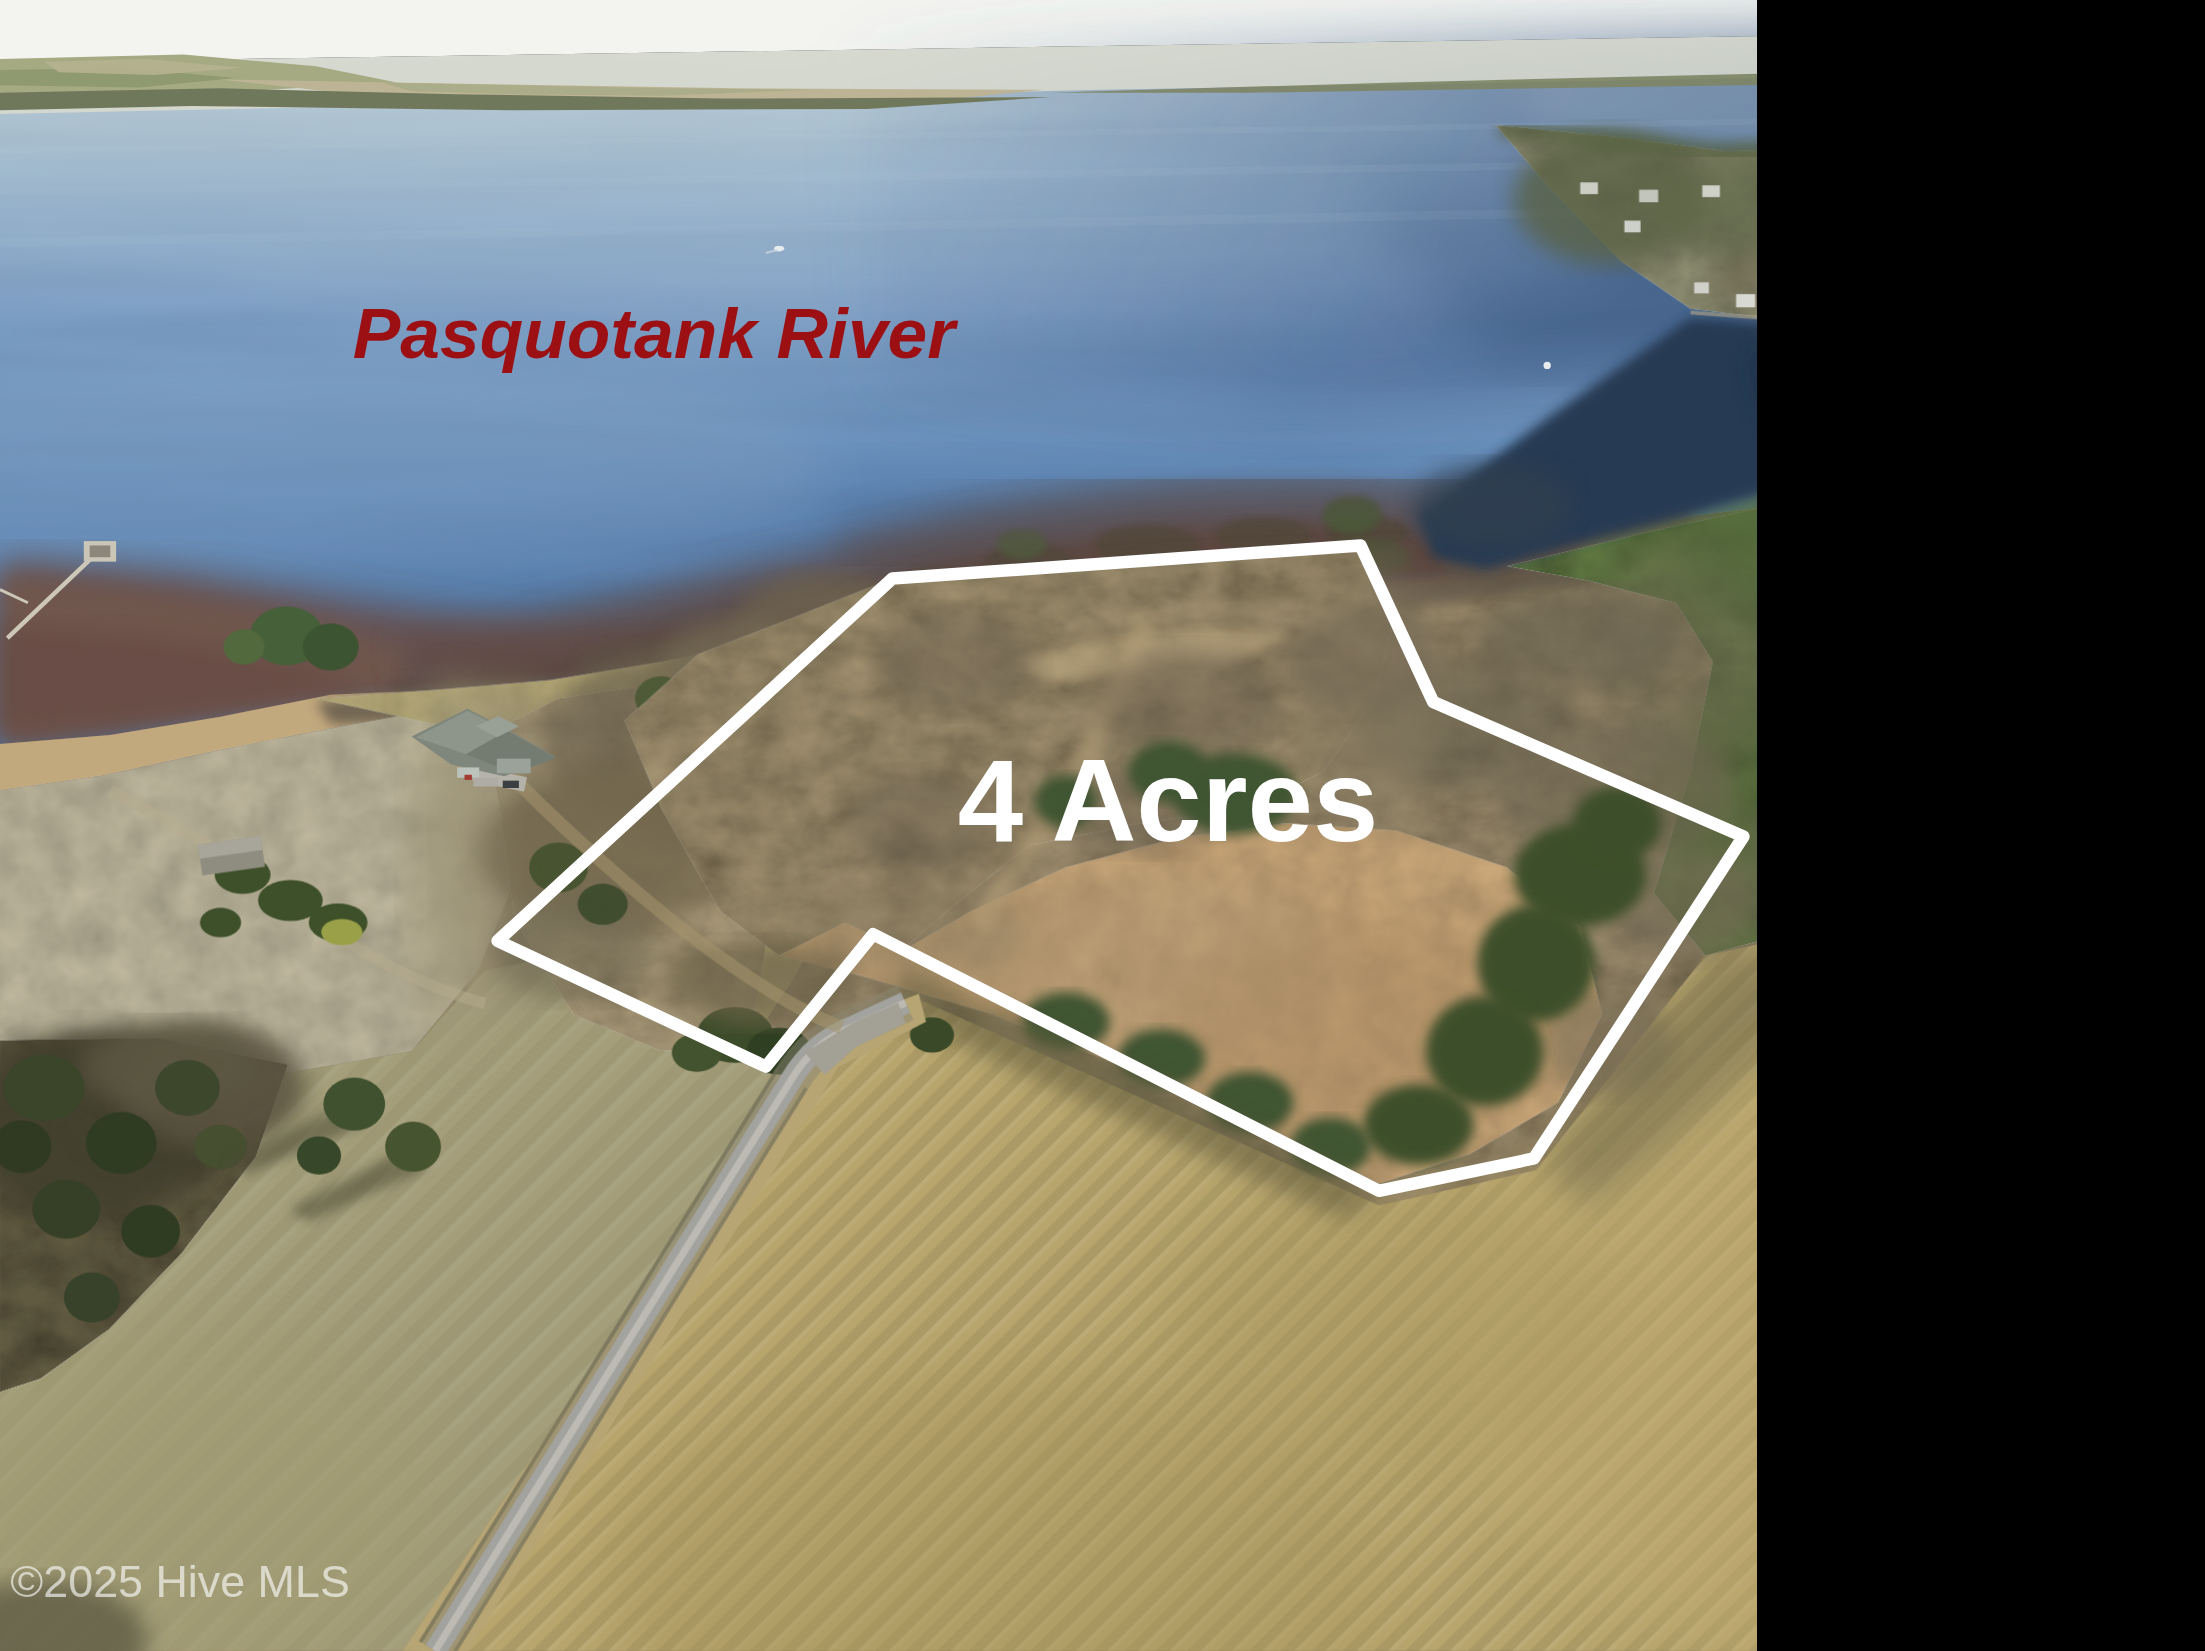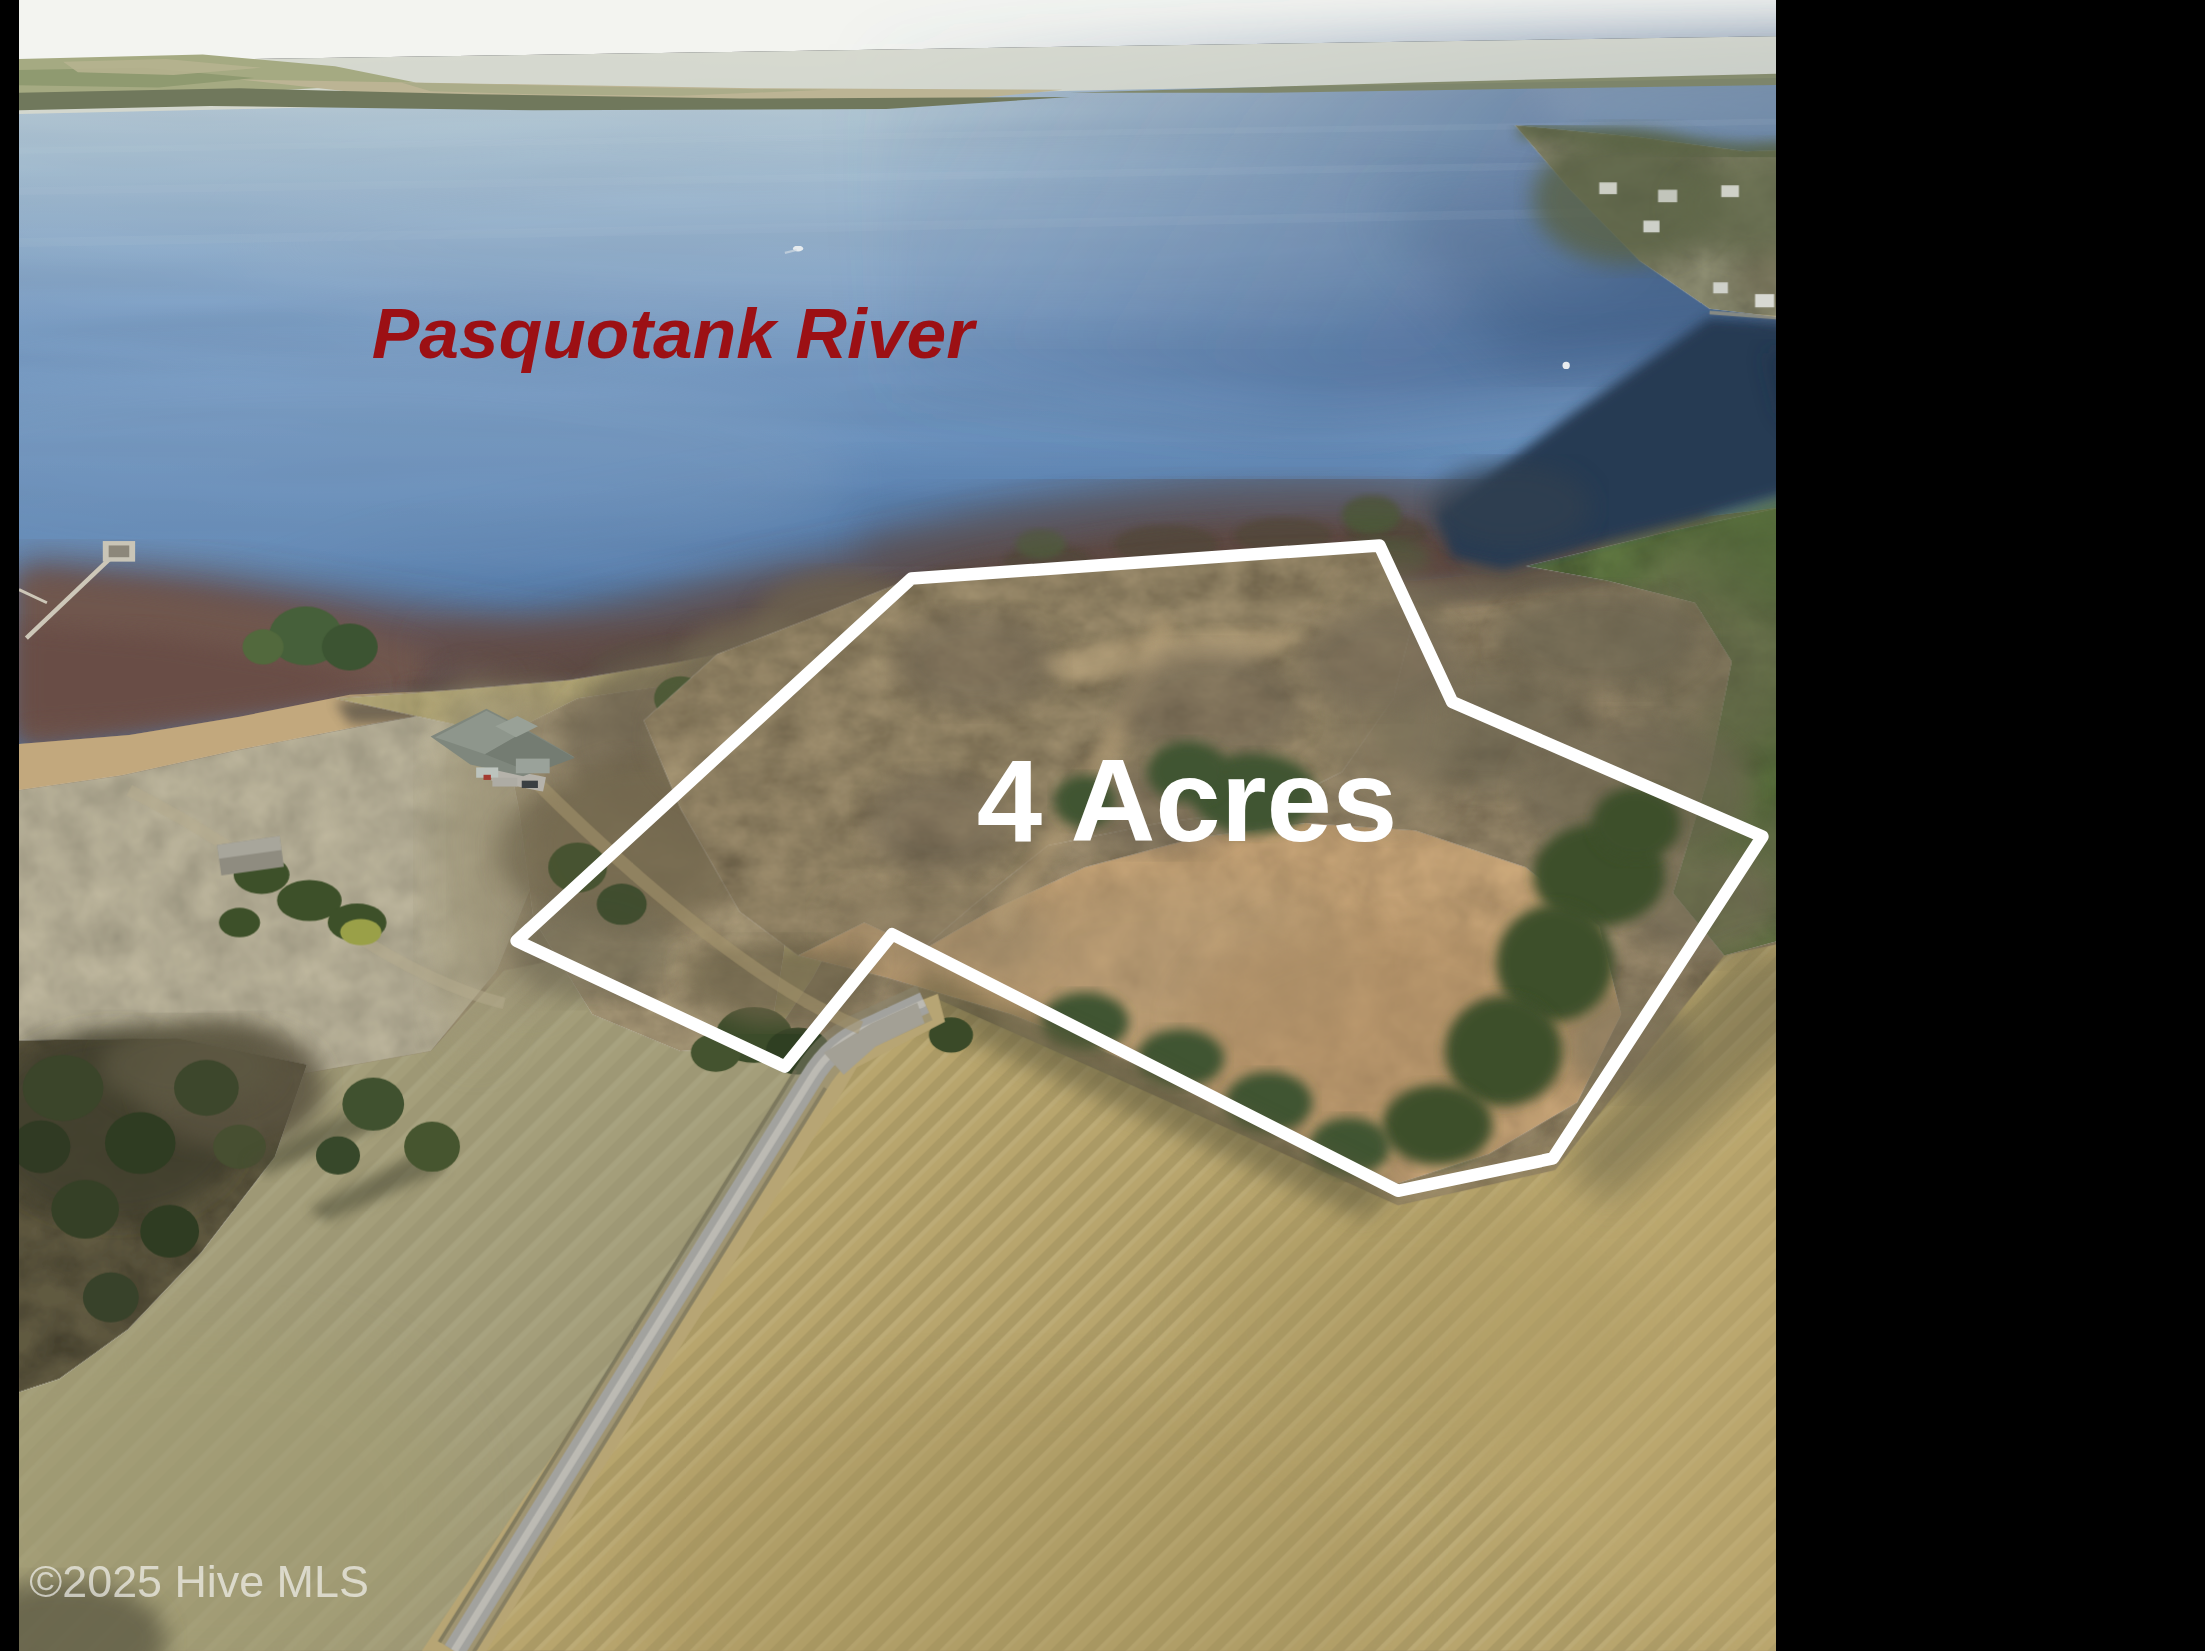--- a/index.html
+++ b/index.html
@@ -1,16 +1,16 @@
 <!DOCTYPE html>
 <html style="font-size:11.8px"><head>
 <meta charset="utf-8">
 <style>
   html,body{margin:0;padding:0;background:#000;}
-  .wrap{width:1757px;height:1651px;overflow:hidden;position:relative;font-family:"Liberation Sans", sans-serif;margin-left:19px;}
+  .wrap{width:1757px;height:1651px;overflow:hidden;position:relative;font-family:"Liberation Sans", sans-serif;}
   svg{display:block}
 </style>
 </head>
 <body>
 <div class="wrap">
 <svg width="2205" height="1651" viewBox="0 0 3000 2246">
 <defs>
   <linearGradient id="waterG" x1="0" y1="0" x2="0" y2="1">
     <stop offset="0" stop-color="#bfcad3"></stop>
     <stop offset="0.10" stop-color="#a3b8c9"></stop>

